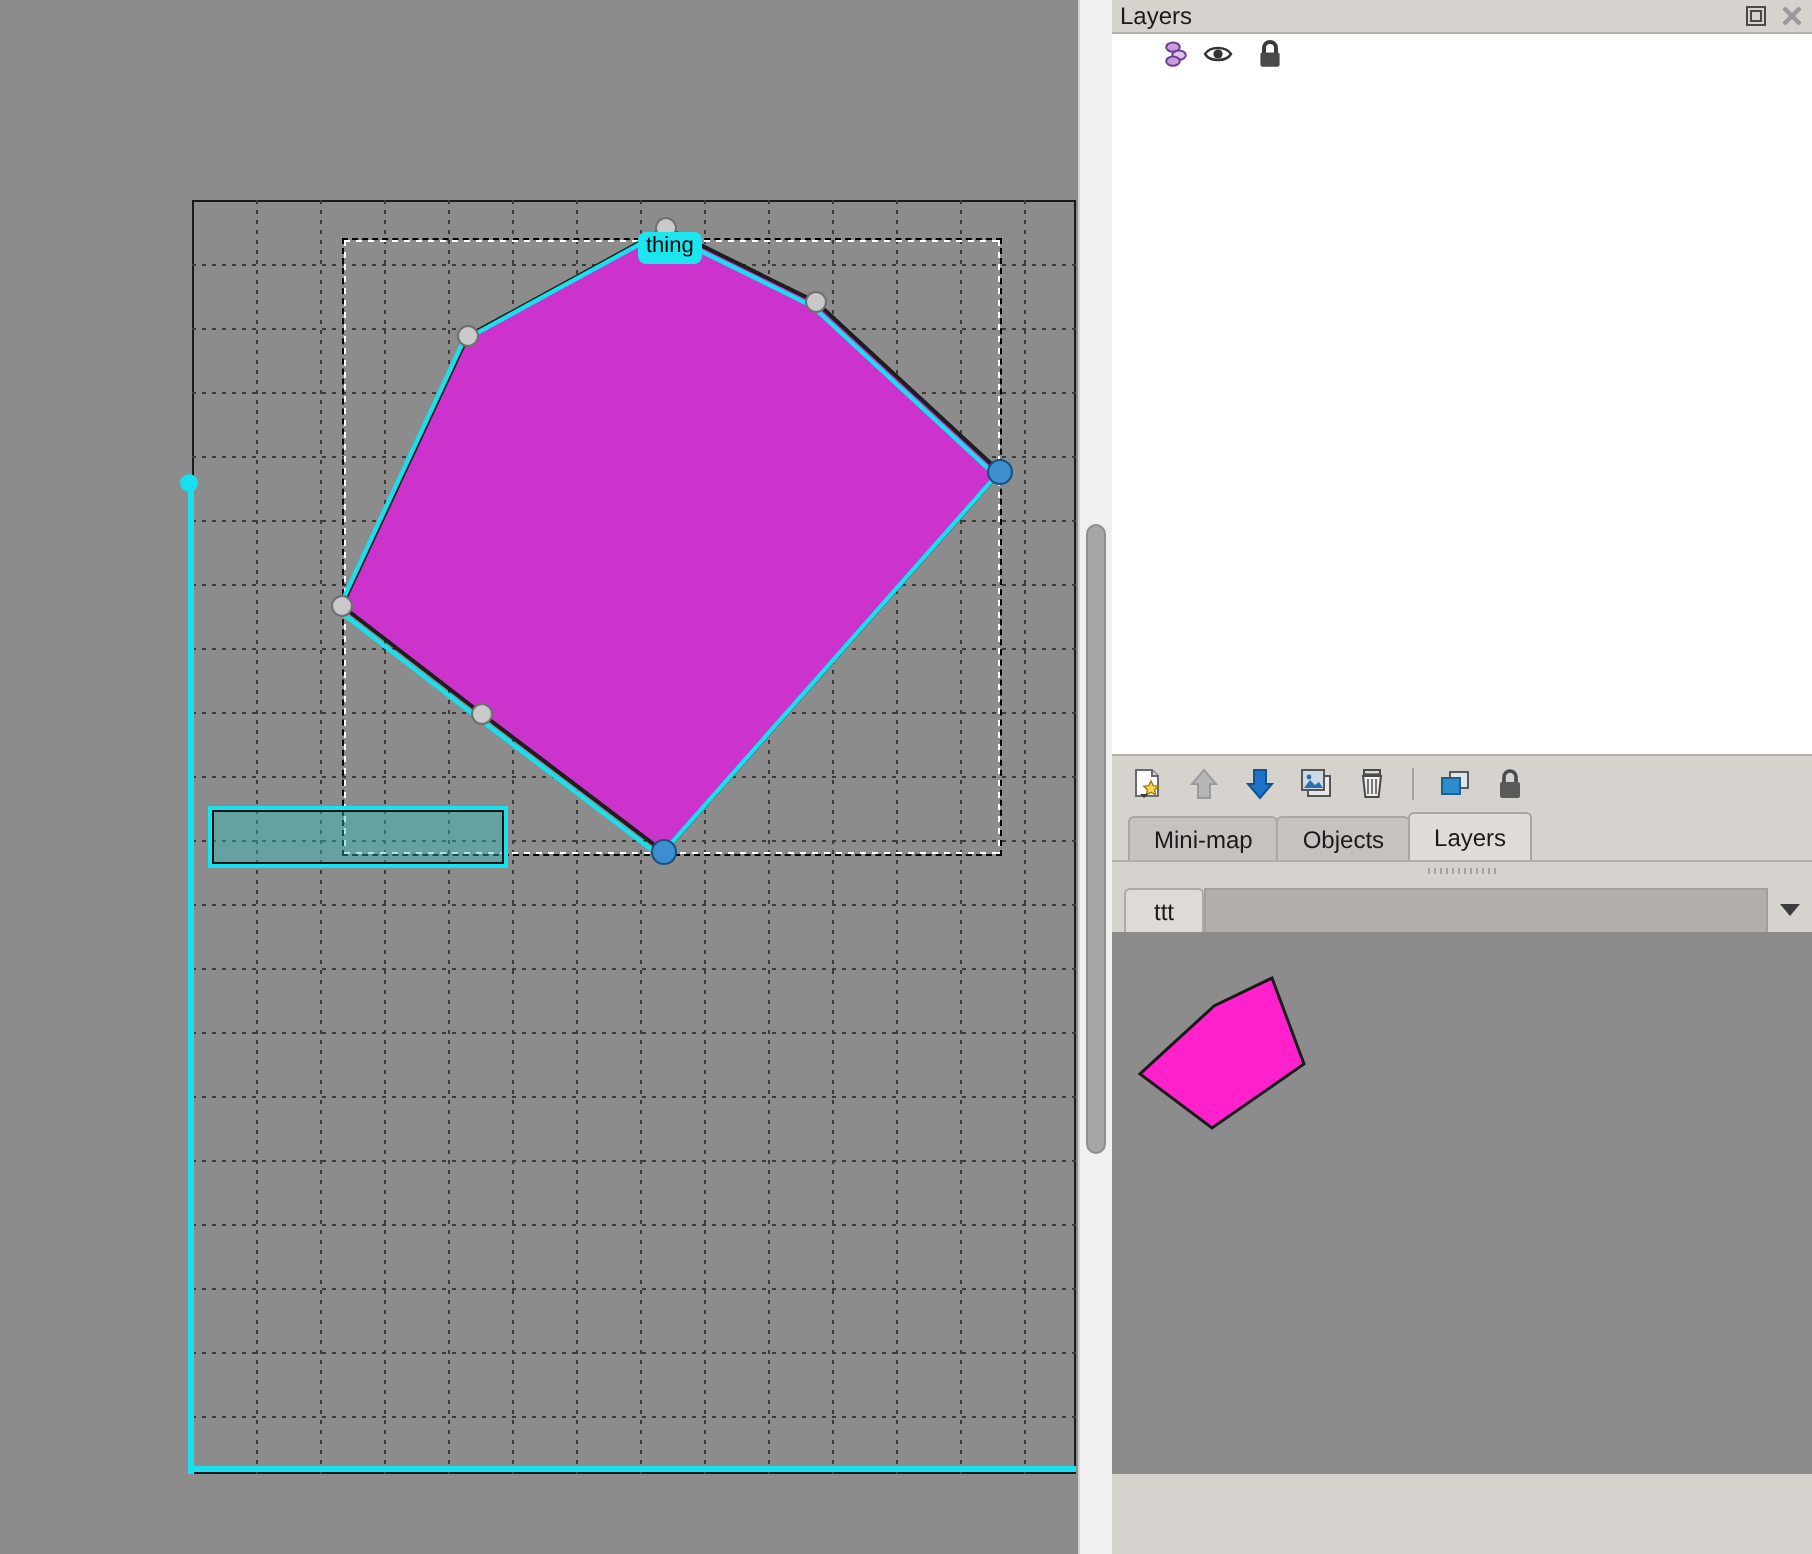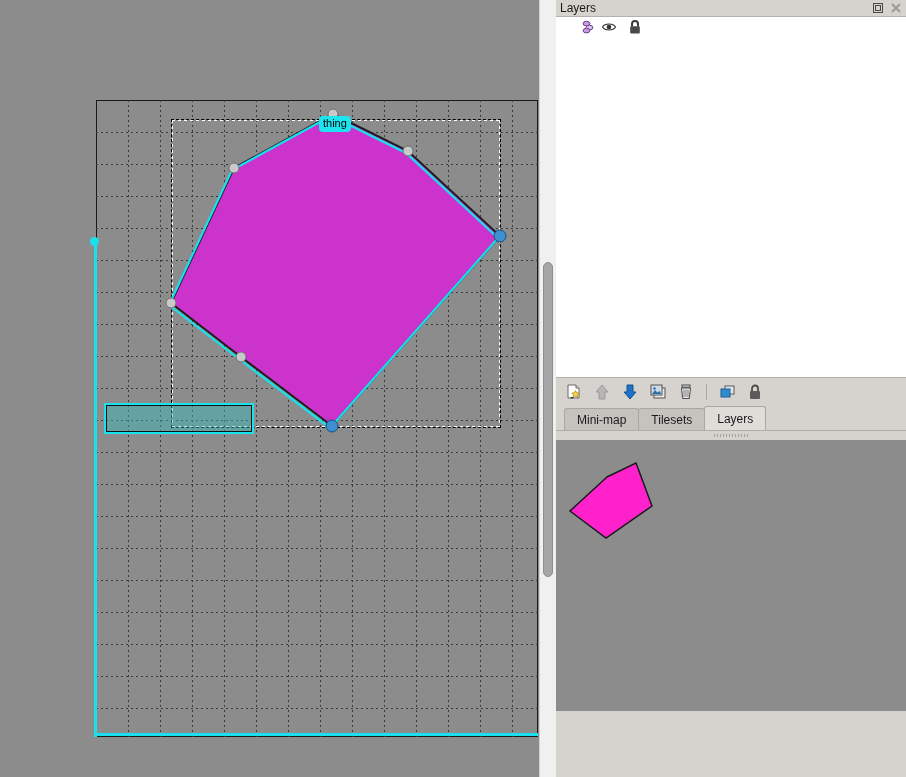--- a/index.html
+++ b/index.html
@@ -545,28 +545,35 @@
     <div class="tool-btn">
       <svg width="18" height="18" viewBox="0 0 18 18">
         <path d="M6,8 V5.5 A3,3 0 0 1 12,5.5 V8" fill="none" stroke="#4a4a4a" stroke-width="1.8"></path>
         <rect x="4" y="8" width="10" height="8" rx="1" fill="#5a5a5a"></rect>
       </svg>
     </div>
   </div>
 
   <div id="dock-tabs">
       <div class="dock-tab">Mini-map</div>
-      <div class="dock-tab">Tilesets</div>
+      <div class="dock-tab">Objects</div>
       <div class="dock-tab active">Layers</div>
     </div>
   <div id="dock-splitter">
     <div id="dock-splitter-grip"></div>
   </div>
 
 
+  <div id="tileset-tabs-row">
+    <div class="tileset-tab">ttt</div>
+    <div id="tileset-tabbar-rest"></div>
+    <div id="tileset-dropdown-btn">
+      <div class="caret-down"></div>
+    </div>
+  </div>
 
   <div id="tileset-panel-body">
     <svg id="tileset-tile-svg" width="350" height="271" viewBox="0 0 350 271">
       <polygon points="52,48 14,95 50,140 62,92 78,45" fill="none" stroke="none"></polygon>
       <polygon id="tileset-poly" points="51,37 14,71 50,98 96,66 80,23" fill="#ff22cc" stroke="#1a1a1a" stroke-width="1.5"></polygon>
     </svg>
   </div>
 </div>
 
 </body></html>

